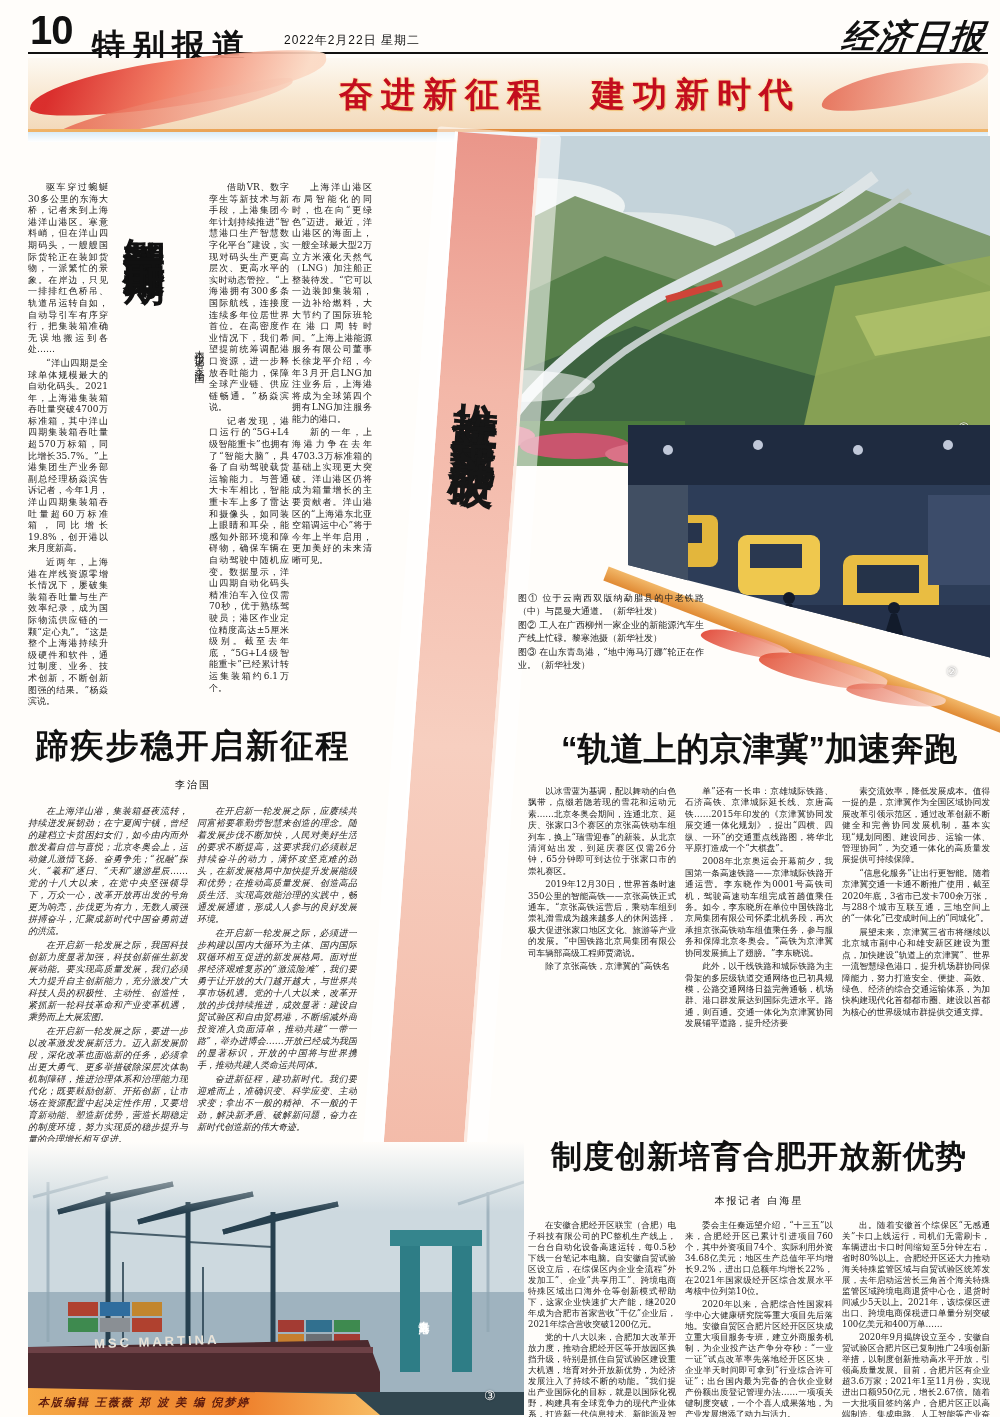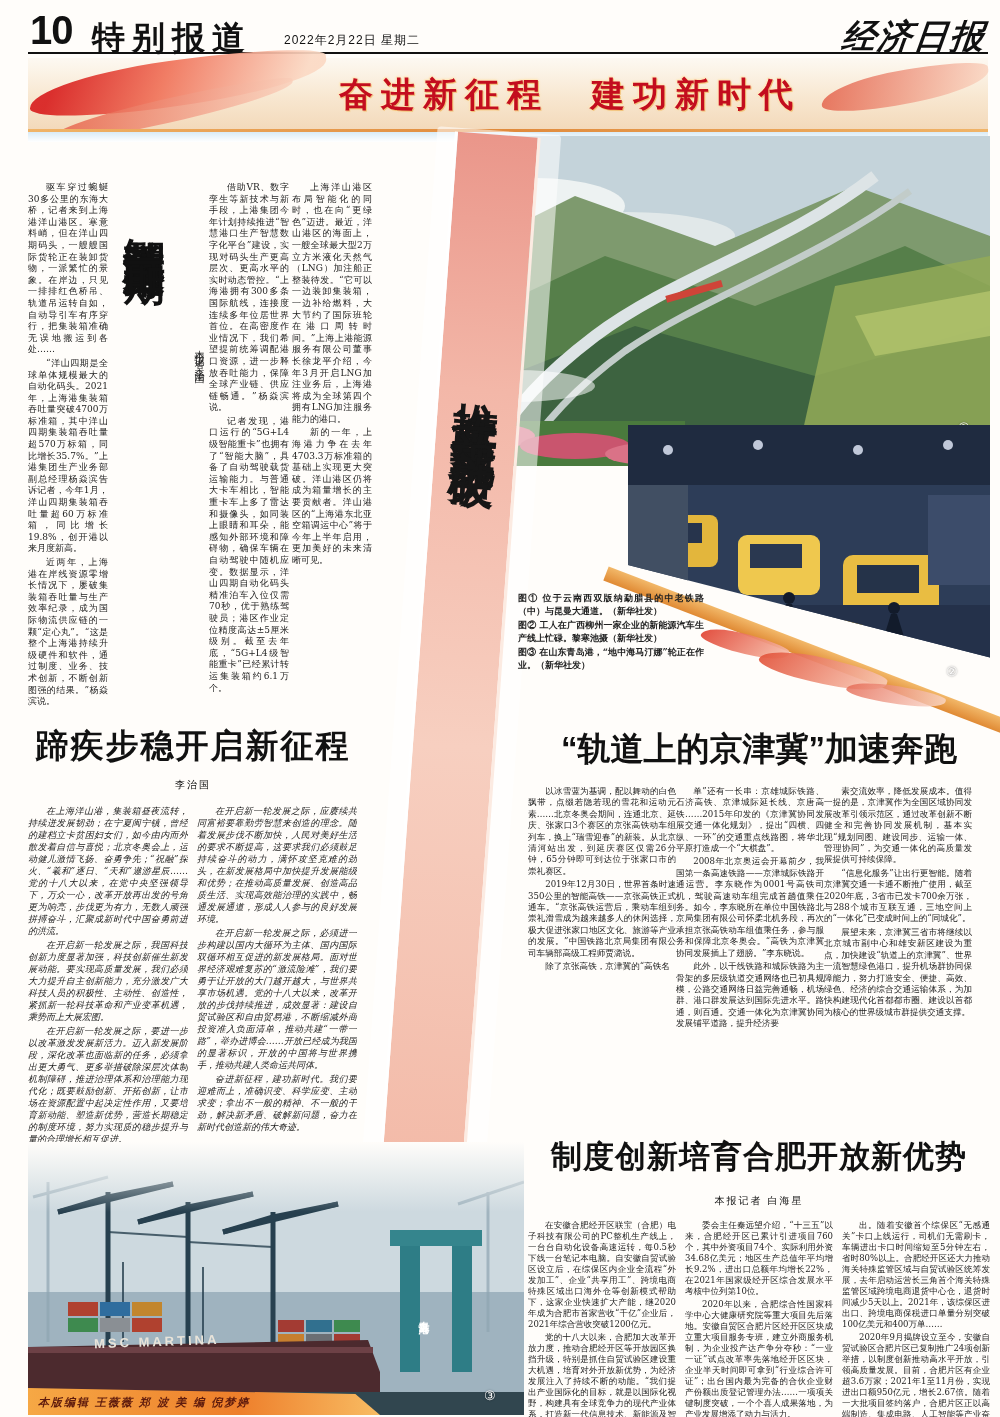--- a/index.html
+++ b/index.html
@@ -3,21 +3,21 @@
 <meta charset="utf-8">
 <style>
   * { margin:0; padding:0; box-sizing:border-box; }
   html,body { background:#e9e9e9; }
   .page { position:relative; width:1000px; height:1417px; margin:0 auto;
           background:#fffdfa; overflow:hidden;
           font-family:"Liberation Sans", sans-serif; color:#111; }
 
   
   .mast-num { position:absolute; left:30px; top:8px; font-size:40px; font-weight:bold; letter-spacing:-1px; }
-  .mast-section { position:absolute; left:92px; top:16px; font-size:33px; font-weight:bold; letter-spacing:7px; }
+  .mast-section { position:absolute; left:92px; top:24px; font-size:33px; font-weight:bold; letter-spacing:7px; }
   .mast-date { position:absolute; left:262px; top:32px; font-size:12px; letter-spacing:1px;margin-left:22px; }
   .mast-logo { position:absolute; right:14px; top:14px; font-size:34px; font-weight:bold;
                font-family:"DejaVu Serif", serif; font-style:italic; transform:skewX(-6deg);
                letter-spacing:2px; }
   .mast-rule { position:absolute; left:28px; right:12px; top:52px; height:2px; background:#111; }
 
   
   .banner-band { position:absolute; left:28px; right:12px; top:58px; height:72px;
                  background:linear-gradient(180deg,#fdf9f2 0%,#f8e7d0 55%,#f3d9ba 100%); }
   .banner-rule { position:absolute; left:28px; right:12px; top:129px; height:3px;
@@ -99,35 +99,35 @@
   .art-zc { position:absolute; left:28px; top:724px; width:330px; }
   .zc-title { text-align:center; font-size:33px; font-weight:bold; letter-spacing:2px; }
   .zc-byline { text-align:center; font-size:10px; margin-top:9px; letter-spacing:2px; }
   .zc-body { display:flex; gap:9px; margin-top:13px; height:344px; }
   .zc-col { width:160px; height:100%; font-size:9px; line-height:12px; }
 
   
   .art-jjj { position:absolute; left:528px; top:727px; width:462px; }
   .jjj-title { text-align:center; font-size:33px; font-weight:bold; letter-spacing:0; }
   .jjj-byline { text-align:center; font-size:10px; margin-top:10px; letter-spacing:2px; }
-  .jjj-body { display:flex; gap:0; margin-top:14px; height:330px; }
+  .jjj-body { display:flex; gap:9px; margin-top:14px; height:330px; }
   .jjj-col { width:148px; height:100%; font-size:8.6px; line-height:11.4px; }
 
   
   .art-hf { position:absolute; left:528px; top:1136px; width:462px; }
   .hf-title { text-align:center; font-size:31px; font-weight:bold; letter-spacing:1px; }
   .hf-byline { text-align:center; font-size:10px; margin-top:16px; letter-spacing:2px; }
   .hf-body { display:flex; gap:9px; margin-top:12px; height:214px; }
   .hf-col { width:148px; height:100%; font-size:8.5px; line-height:11px; }
 
   
   .captions { position:absolute; left:518px; top:592px; width:186px; font-size:9px;
               line-height:12.5px; text-align:justify; color:#222;
               font-family:"DejaVu Serif", serif; }
-  .captions p { margin-bottom:2px;font-weight:bold; }
+  .captions p { margin-bottom:2px; }
 </style>
 </head>
 <body>
 
 <div class="page">
 
   <div class="mast-num">10</div>
   <div class="mast-section">特别报道</div>
   <div class="mast-date">2022年2月22日 星期二</div>
   <div class="mast-logo">经济日报</div>

